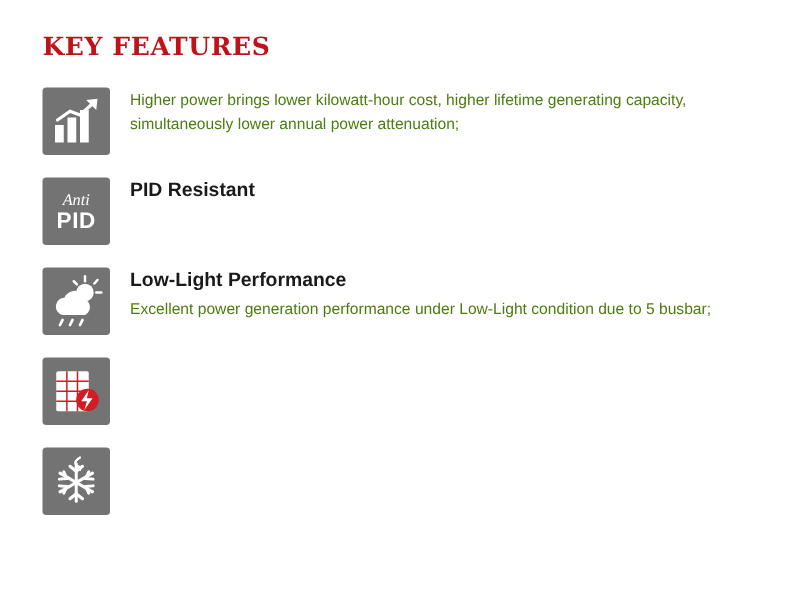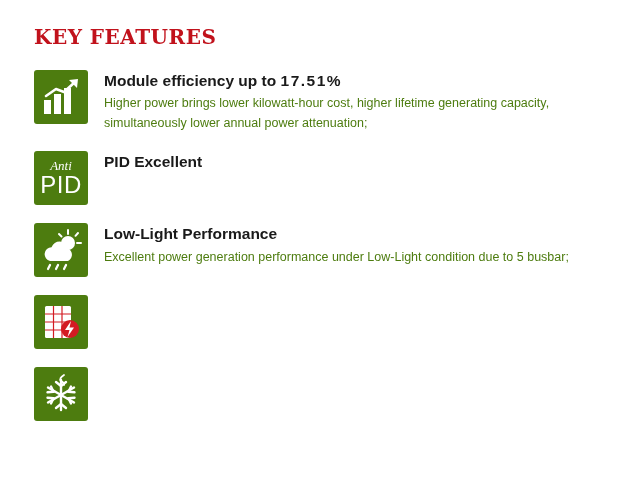--- a/index.html
+++ b/index.html
@@ -37,21 +37,21 @@
   }
   .feature {
     display: flex;
     align-items: flex-start;
     gap: 16px;
   }
   .icon-box {
     flex: 0 0 auto;
     width: 54px;
     height: 54px;
-    background: #4d7c0f;
+    background: #737373;
     border-radius: 3px;
     position: relative;
     overflow: hidden;
   }
   .icon-box svg {
     display: block;
     width: 54px;
     height: 54px;
   }
   .icon-box.pid {
@@ -63,22 +63,22 @@
     line-height: 1;
   }
   .icon-box.pid .anti {
     font-family: "Liberation Serif", serif;
     font-style: italic;
     font-size: 13px;
     margin-bottom: 1px;
   }
   .icon-box.pid .pidtext {
     font-family: "Liberation Sans", sans-serif;
-    font-weight: normal;
-    font-size: 24px;
+    font-weight: bold;
+    font-size: 18px;
     letter-spacing: 0.5px;
   }
   .feature-text {
     flex: 1 1 auto;
     padding-top: 1px;
     min-width: 0;
   }
   .feature-title {
     font-size: 15.5px;
     font-weight: bold;
@@ -110,32 +110,31 @@
       <div class="icon-box">
         <svg viewBox="0 0 54 54" xmlns="http://www.w3.org/2000/svg">
           <rect x="10" y="30" width="7" height="14" fill="#ffffff"></rect>
           <rect x="20" y="24" width="7" height="20" fill="#ffffff"></rect>
           <rect x="30" y="18" width="7" height="26" fill="#ffffff"></rect>
           <path d="M12 26 L22 19 L30 22 L41 12" stroke="#ffffff" stroke-width="2.6" fill="none" stroke-linecap="round" stroke-linejoin="round"></path>
           <path d="M35 10 L44 9 L43 18 Z" fill="#ffffff"></path>
         </svg>
       </div>
       <div class="feature-text">
-        <div class="feature-title"><span>Module efficiency up to </span><span class="spaced">17.51%</span></div>
         <p class="feature-desc">Higher power brings lower kilowatt-hour cost, higher lifetime generating capacity, simultaneously lower annual power attenuation;</p>
       </div>
     </div>
 
     <div class="feature">
       <div class="icon-box pid">
         <span class="anti">Anti</span>
         <span class="pidtext">PID</span>
       </div>
       <div class="feature-text">
-        <div class="feature-title">PID Excellent</div>
+        <div class="feature-title">PID Resistant</div>
       </div>
     </div>
 
     <div class="feature">
       <div class="icon-box">
         <svg viewBox="0 0 54 54" xmlns="http://www.w3.org/2000/svg">
           <circle cx="34" cy="20" r="7" fill="#ffffff"></circle>
           <g stroke="#ffffff" stroke-width="2" stroke-linecap="round">
             <line x1="34" y1="7" x2="34" y2="11"></line>
             <line x1="44" y1="10" x2="41.5" y2="12.8"></line>

